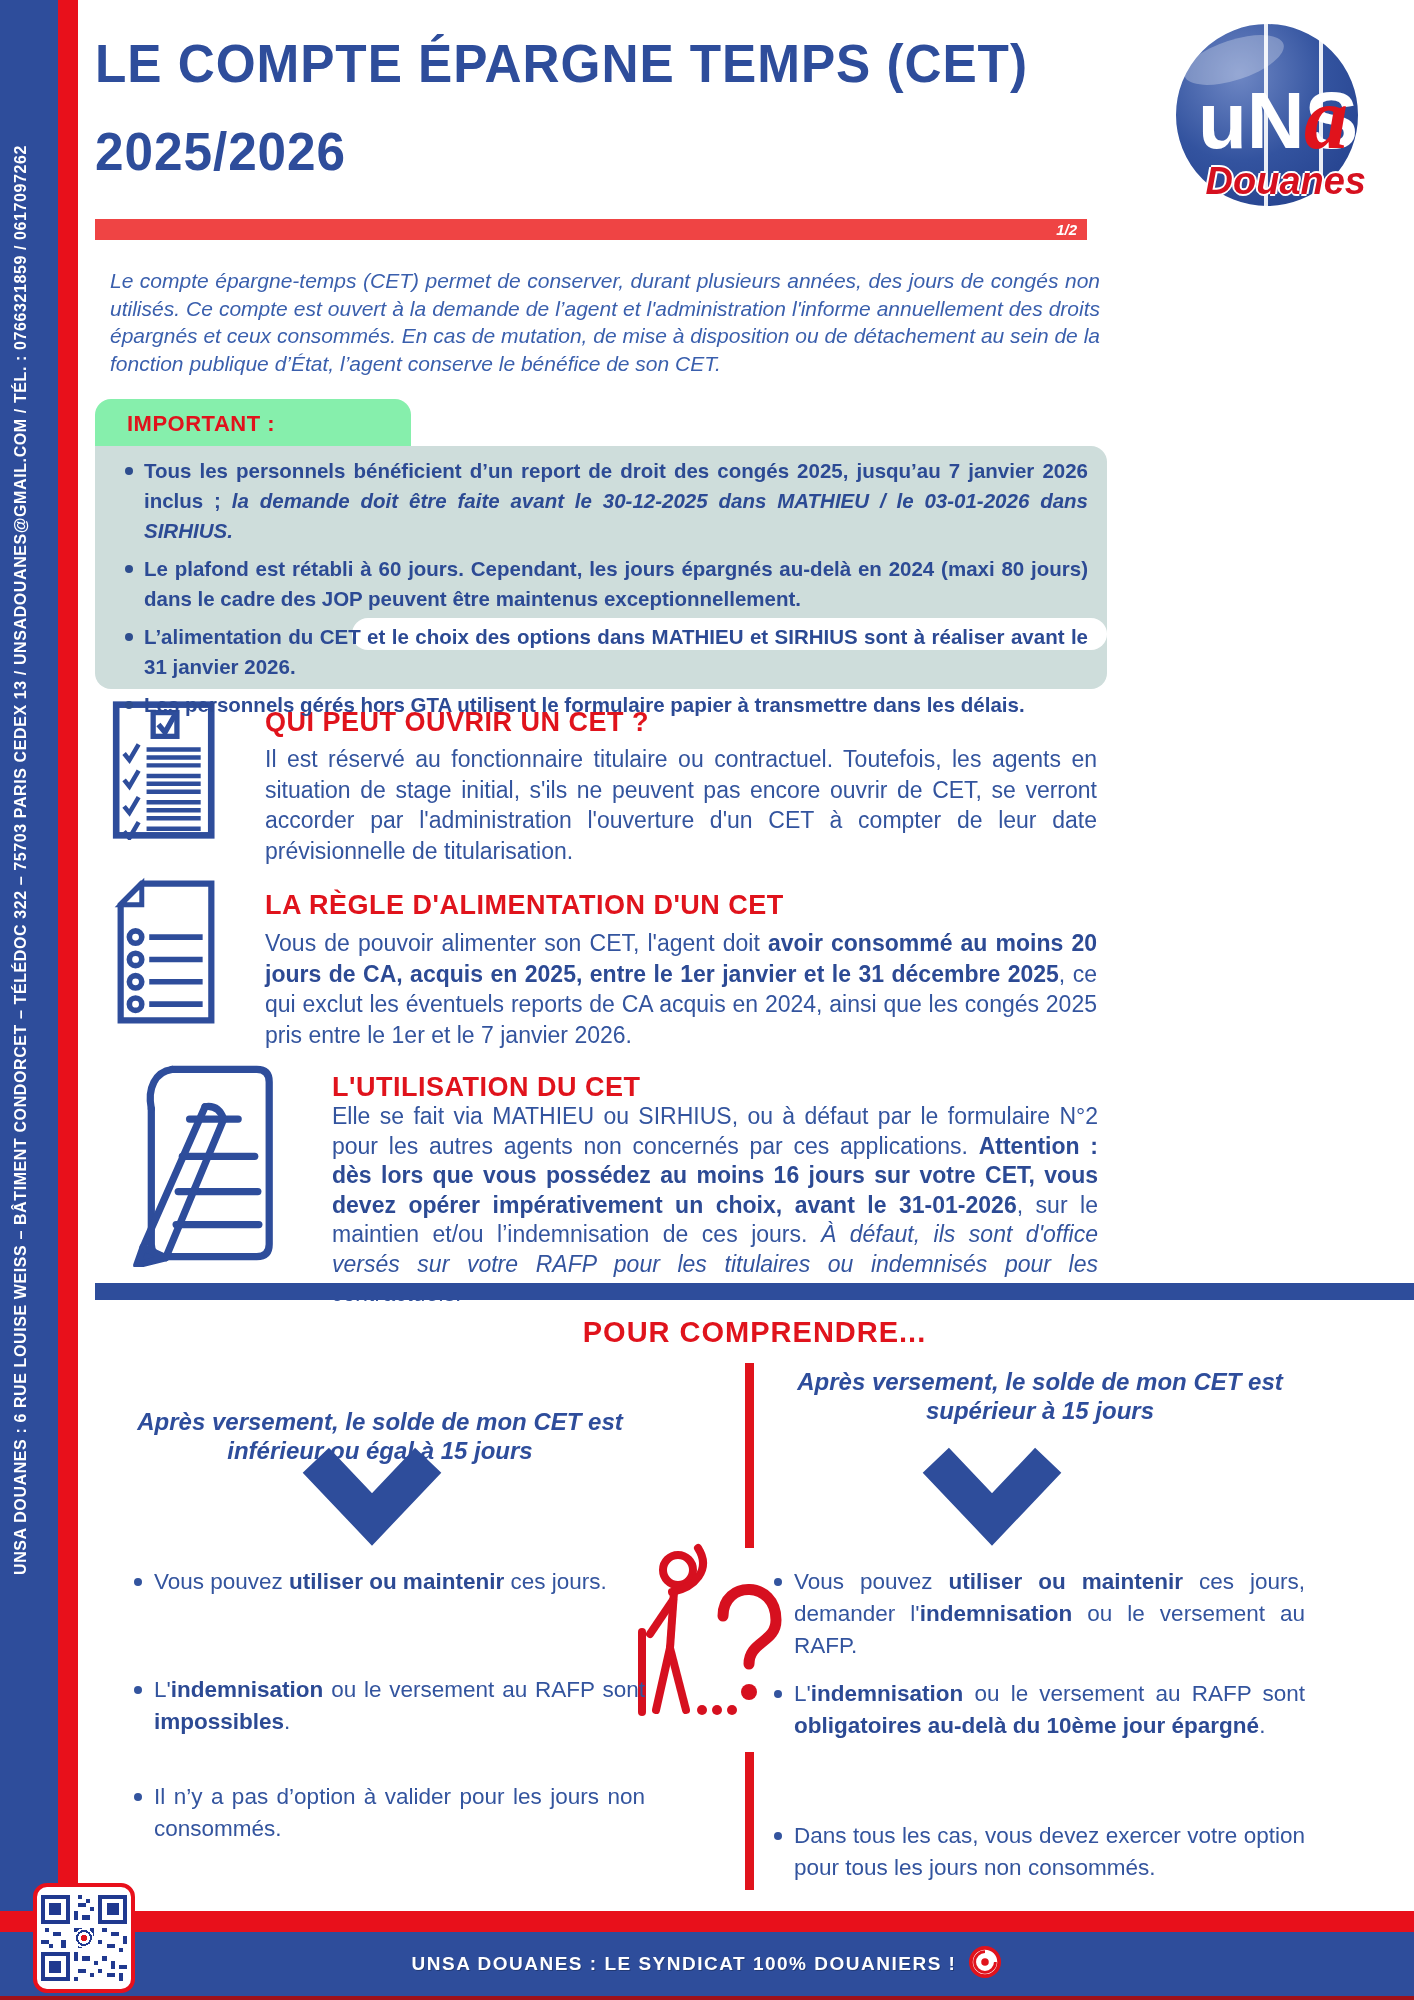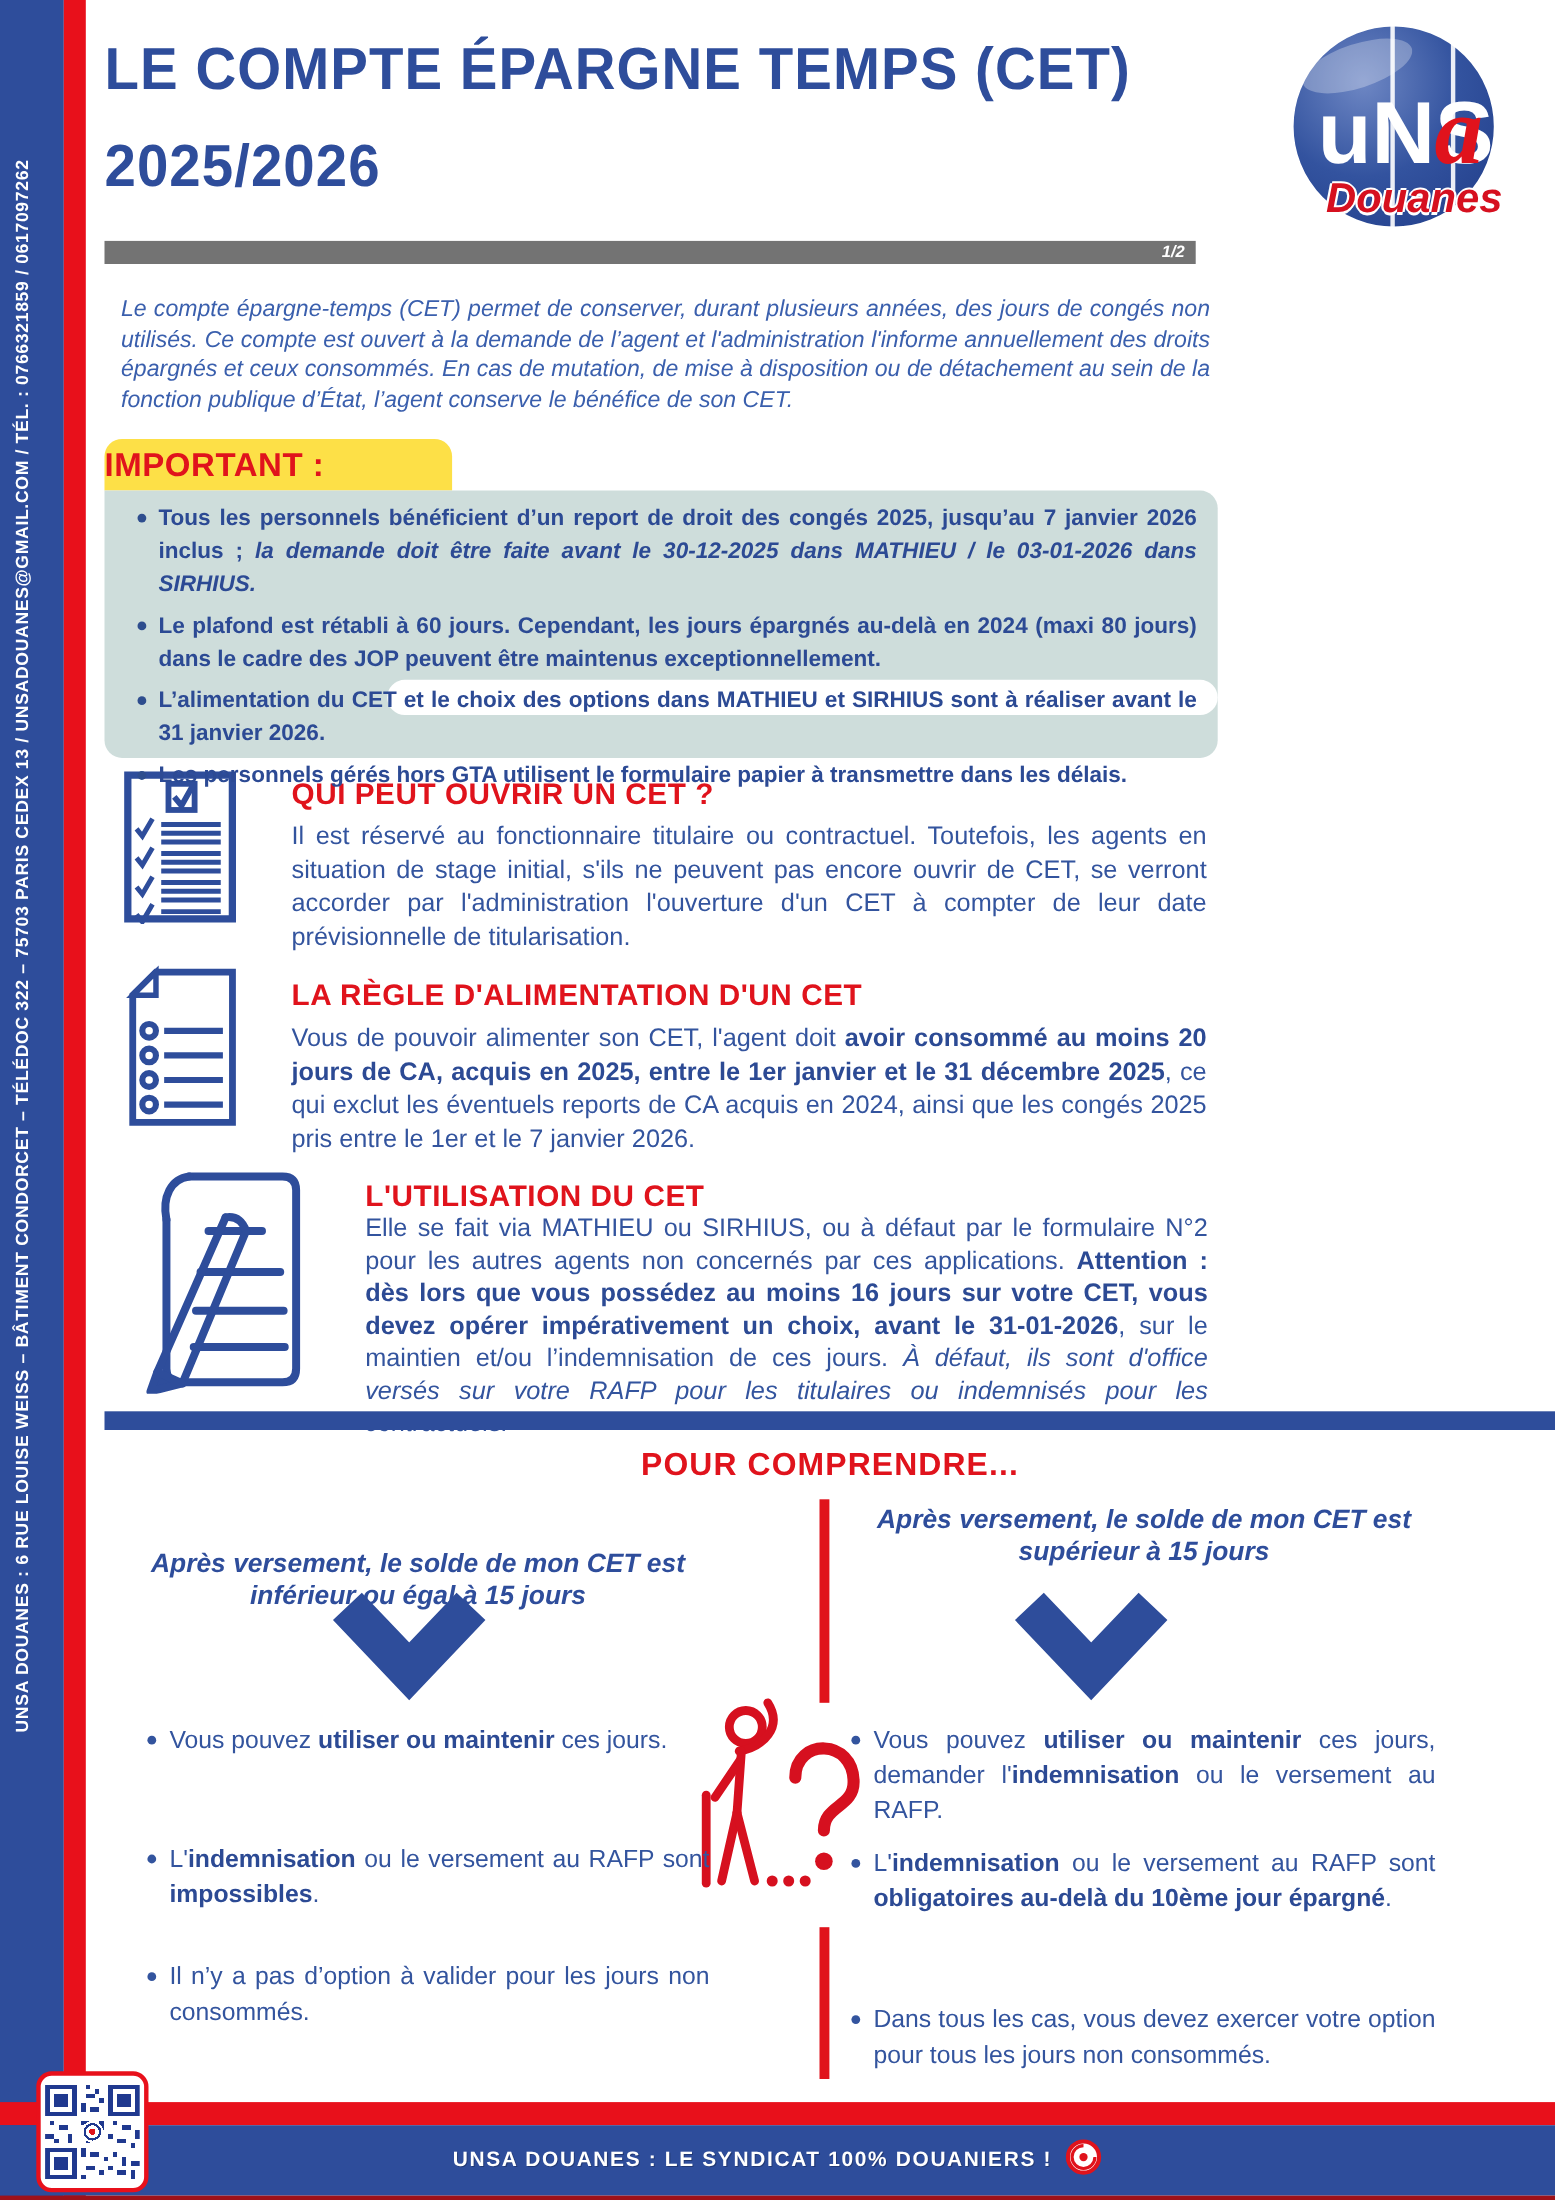--- a/index.html
+++ b/index.html
@@ -16,34 +16,34 @@
     position:absolute;left:12px;top:235px;height:1340px;
     writing-mode:vertical-rl;transform:rotate(180deg);text-orientation:mixed;
     color:#fff;font-weight:bold;font-size:16px;letter-spacing:.6px;
     white-space:nowrap;text-align:center;
   }
   
   .title{position:absolute;left:95px;color:#2e4d9b;font-weight:bold;font-size:54px;
     letter-spacing:1px;transform:scaleX(.95);transform-origin:left;white-space:nowrap;}
   .title1{top:32px;}
   .title2{top:120px;}
-  .head-bar{position:absolute;left:95px;top:219px;width:992px;height:21px;background:#737373;
+  .head-bar{position:absolute;left:95px;top:219px;width:992px;height:21px;background:#ef4444;
     color:#fff;font-size:15px;font-weight:bold;font-style:italic;text-align:right;
     line-height:21px;padding-right:10px;}
   .logo{position:absolute;left:1172px;top:20px;width:190px;height:190px;}
   .logo-sub{position:absolute;left:1168px;top:160px;width:198px;text-align:right;
     font-size:38px;font-weight:bold;font-style:italic;color:#d6101f;
     text-shadow:2px 0 0 #fff,-2px 0 0 #fff,0 2px 0 #fff,0 -2px 0 #fff;}
   
   .intro{position:absolute;left:110px;top:267px;width:990px;
     font-size:21px;line-height:27.5px;font-style:italic;color:#3a5fad;text-align:justify;}
   
   .imp-label{position:absolute;left:95px;top:399px;width:316px;height:47px;
-    background:#fde047;border-radius:16px 16px 0 0;
-    color:#e0131c;font-size:30px;font-weight:bold;line-height:49px;padding-left:0;letter-spacing:.5px;}
+    background:#86efac;border-radius:16px 16px 0 0;
+    color:#e0131c;font-size:22px;font-weight:bold;line-height:49px;padding-left:32px;letter-spacing:.5px;}
   .imp-box{position:absolute;left:95px;top:446px;width:1012px;height:243px;
     background:#cedddb;border-radius:0 16px 16px 16px;}
   .imp-notch{position:absolute;left:352px;top:618px;width:755px;height:32px;
     background:#fff;border-radius:16px;z-index:1;}
   .imp-bullets{position:absolute;left:120px;top:456px;width:968px;z-index:2;}
   .imp-b{position:relative;padding-left:24px;margin-bottom:8px;
     font-size:20.5px;line-height:30px;color:#2e4d8e;font-weight:bold;text-align:justify;}
   .imp-b::before{content:"";position:absolute;left:5px;top:11px;width:8px;height:8px;
     border-radius:50%;background:#2e4d8e;}
   

